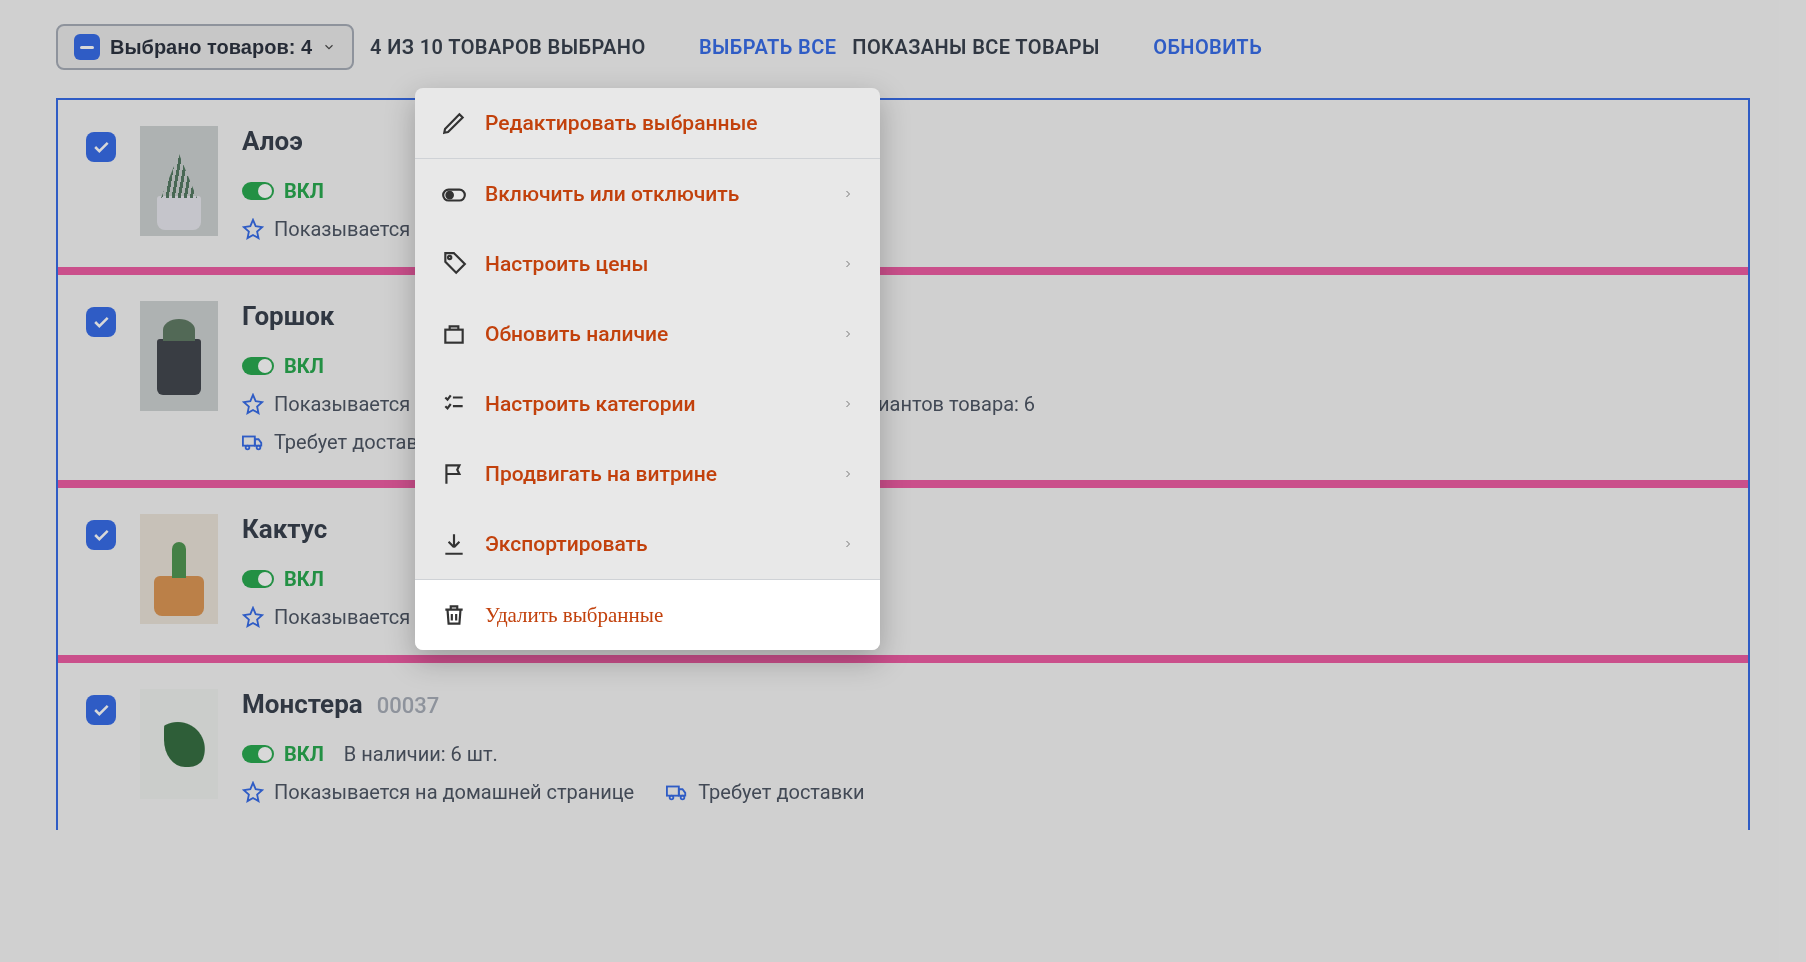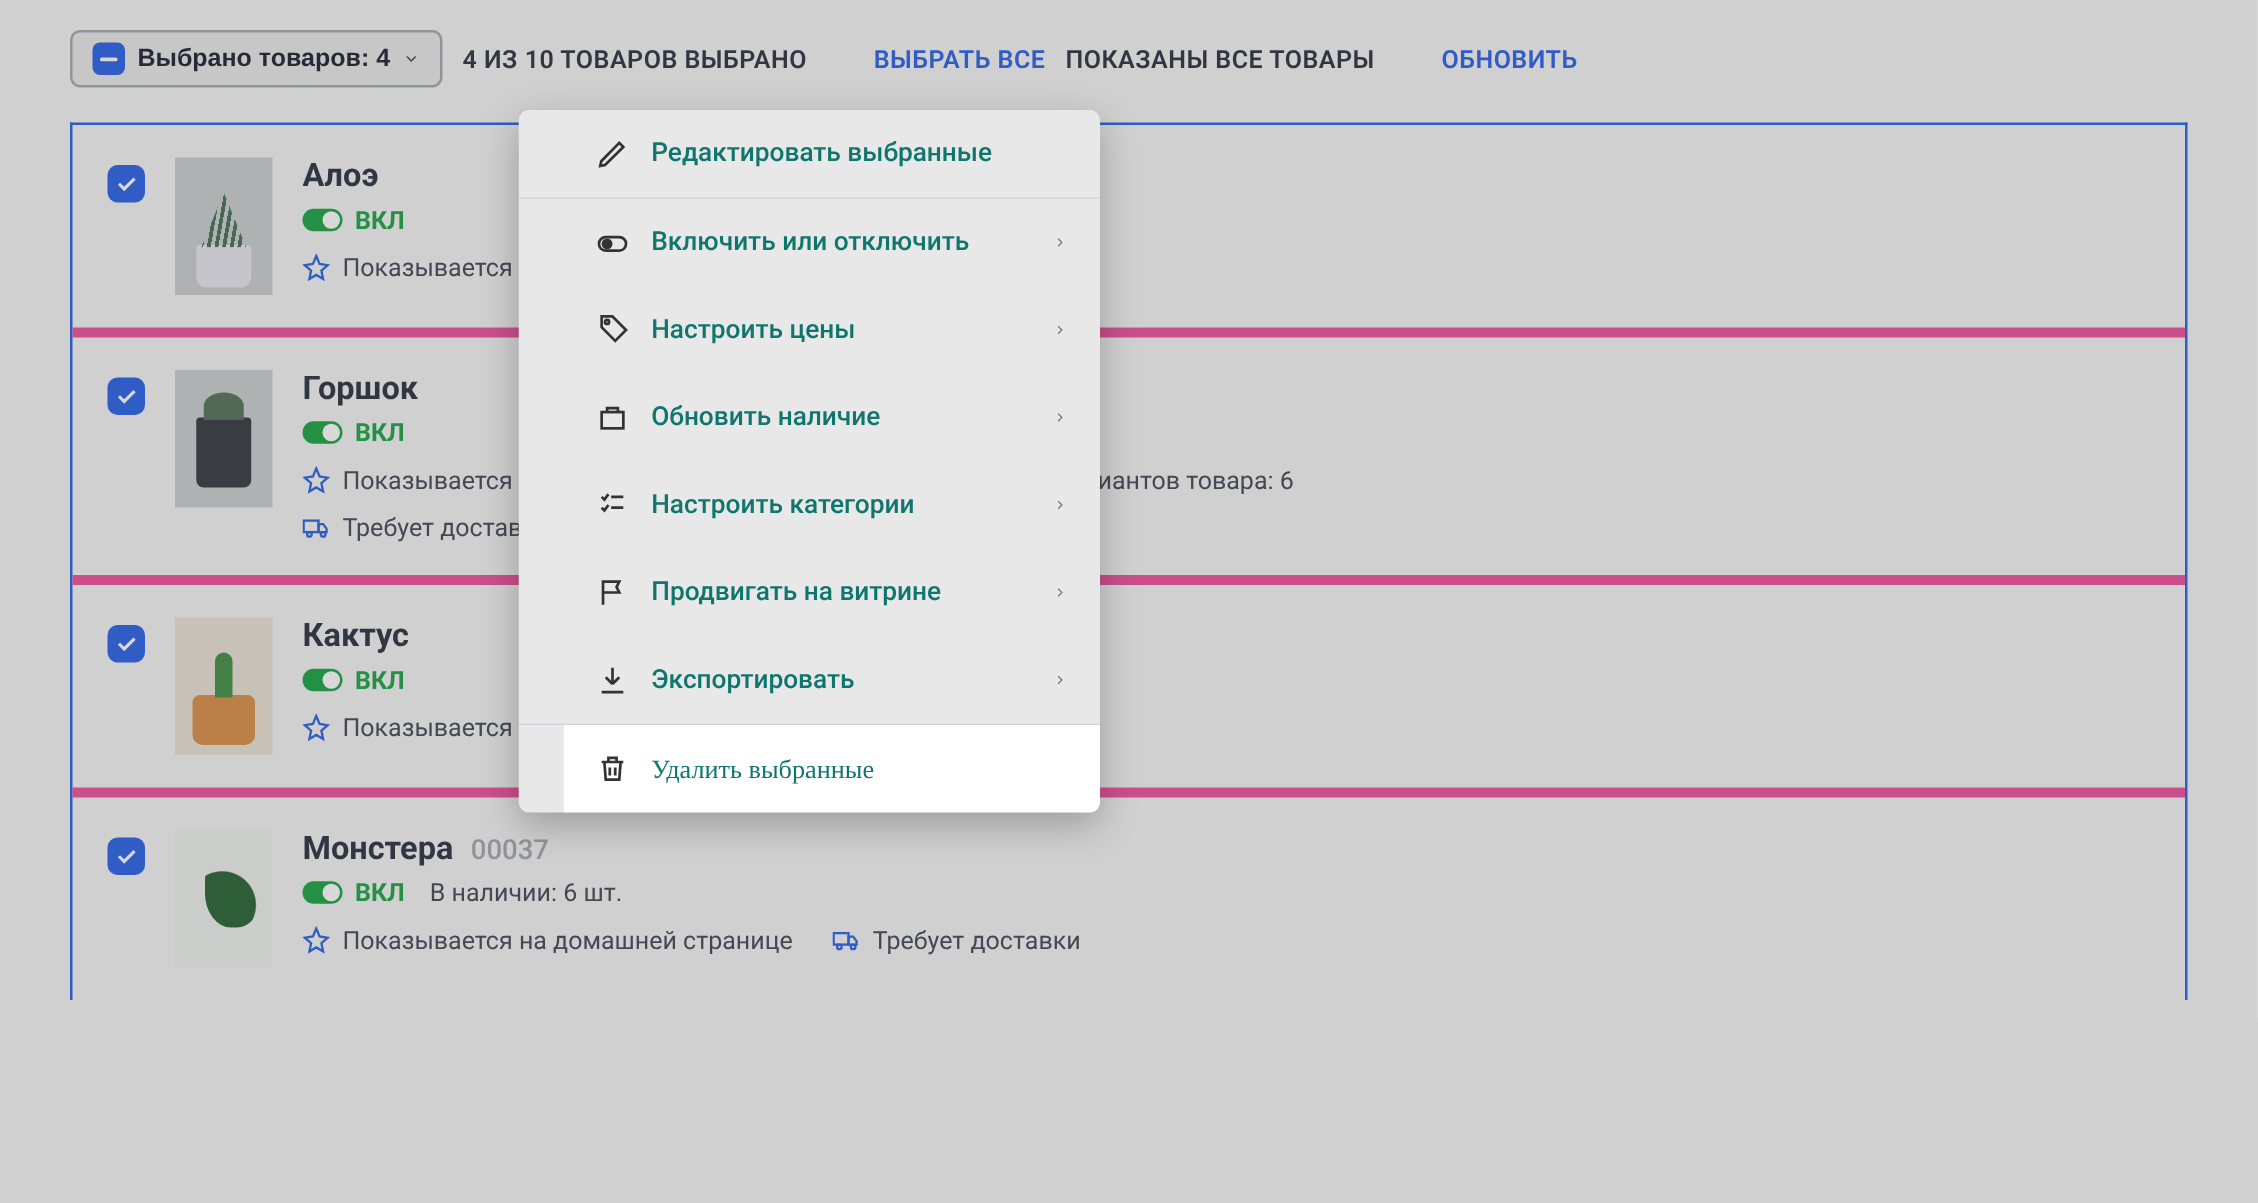--- a/index.html
+++ b/index.html
@@ -120,20 +120,21 @@
     display: flex;
     align-items: baseline;
     gap: 14px;
   }
   .title { font-size: 26px; font-weight: 700; color: #1f2937; }
   .sku { font-size: 22px; color: #9ca3af; font-weight: 500;}
   .status-line {
     display: flex;
     align-items: center;
     gap: 10px;
+    margin-top: 15px;
   }
   .toggle {
     width: 32px;
     height: 18px;
     border-radius: 10px;
     background: #0e9f3a;
     position: relative;
     display: inline-block;
   }
   .toggle::after {
@@ -178,24 +179,23 @@
   }
   .dd-sec { border-bottom: 1px solid #cfd2d6; }
   .dd-sec:last-child { border-bottom: none; font-family: Liberation Serif, serif; }
   .dd-item {
     display: flex;
     align-items: center;
     gap: 18px;
     padding: 22px 26px;
     font-size: 21px;
     font-weight: 500;
-    color: #0f766e;
+    color: #c2410c;
     cursor: pointer;
     position: relative;
-    margin-left: 36px;
   }
   .dd-item.highlight {
     background: #fff;
   }
   .dd-item .dd-icon {
     width: 26px;
     height: 26px;
     display: inline-flex;
     align-items: center;
     justify-content: center;

